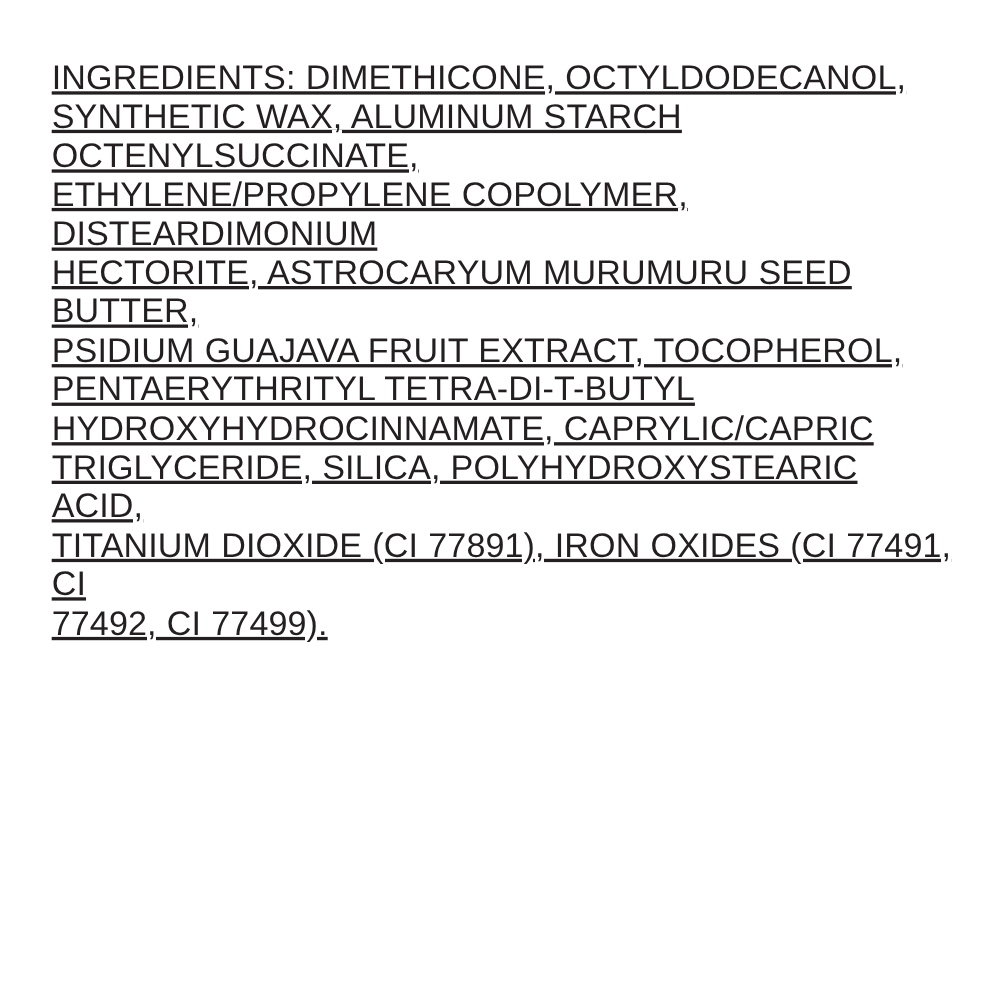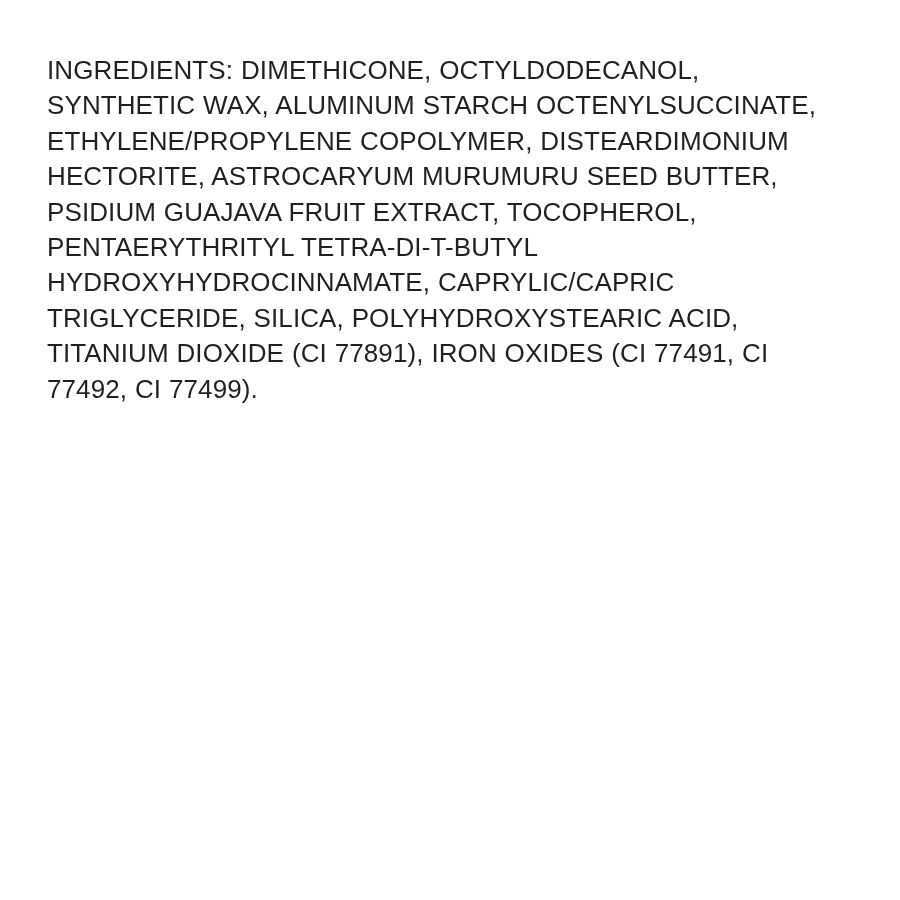--- a/index.html
+++ b/index.html
@@ -23,25 +23,26 @@
   .ingredients-block {
     position: absolute;
     left: 47px;
     top: 53px;
     width: 820px;
   }
   .ingredients-text {
     margin: 0;
     color: #231f20;
     font-family: "Liberation Sans", sans-serif;
-    font-size: 26px;
+    font-size: 31px;
     line-height: 35.4px;
     letter-spacing: 0.1px;
     white-space: pre-line;
     word-spacing: 0.5px;
+    text-decoration: underline;
   }
 </style>
 </head>
 <body>
 
 <div class="page">
   <div class="ingredients-block">
     <p class="ingredients-text">INGREDIENTS: DIMETHICONE, OCTYLDODECANOL,
 SYNTHETIC WAX, ALUMINUM STARCH OCTENYLSUCCINATE,
 ETHYLENE/PROPYLENE COPOLYMER, DISTEARDIMONIUM

